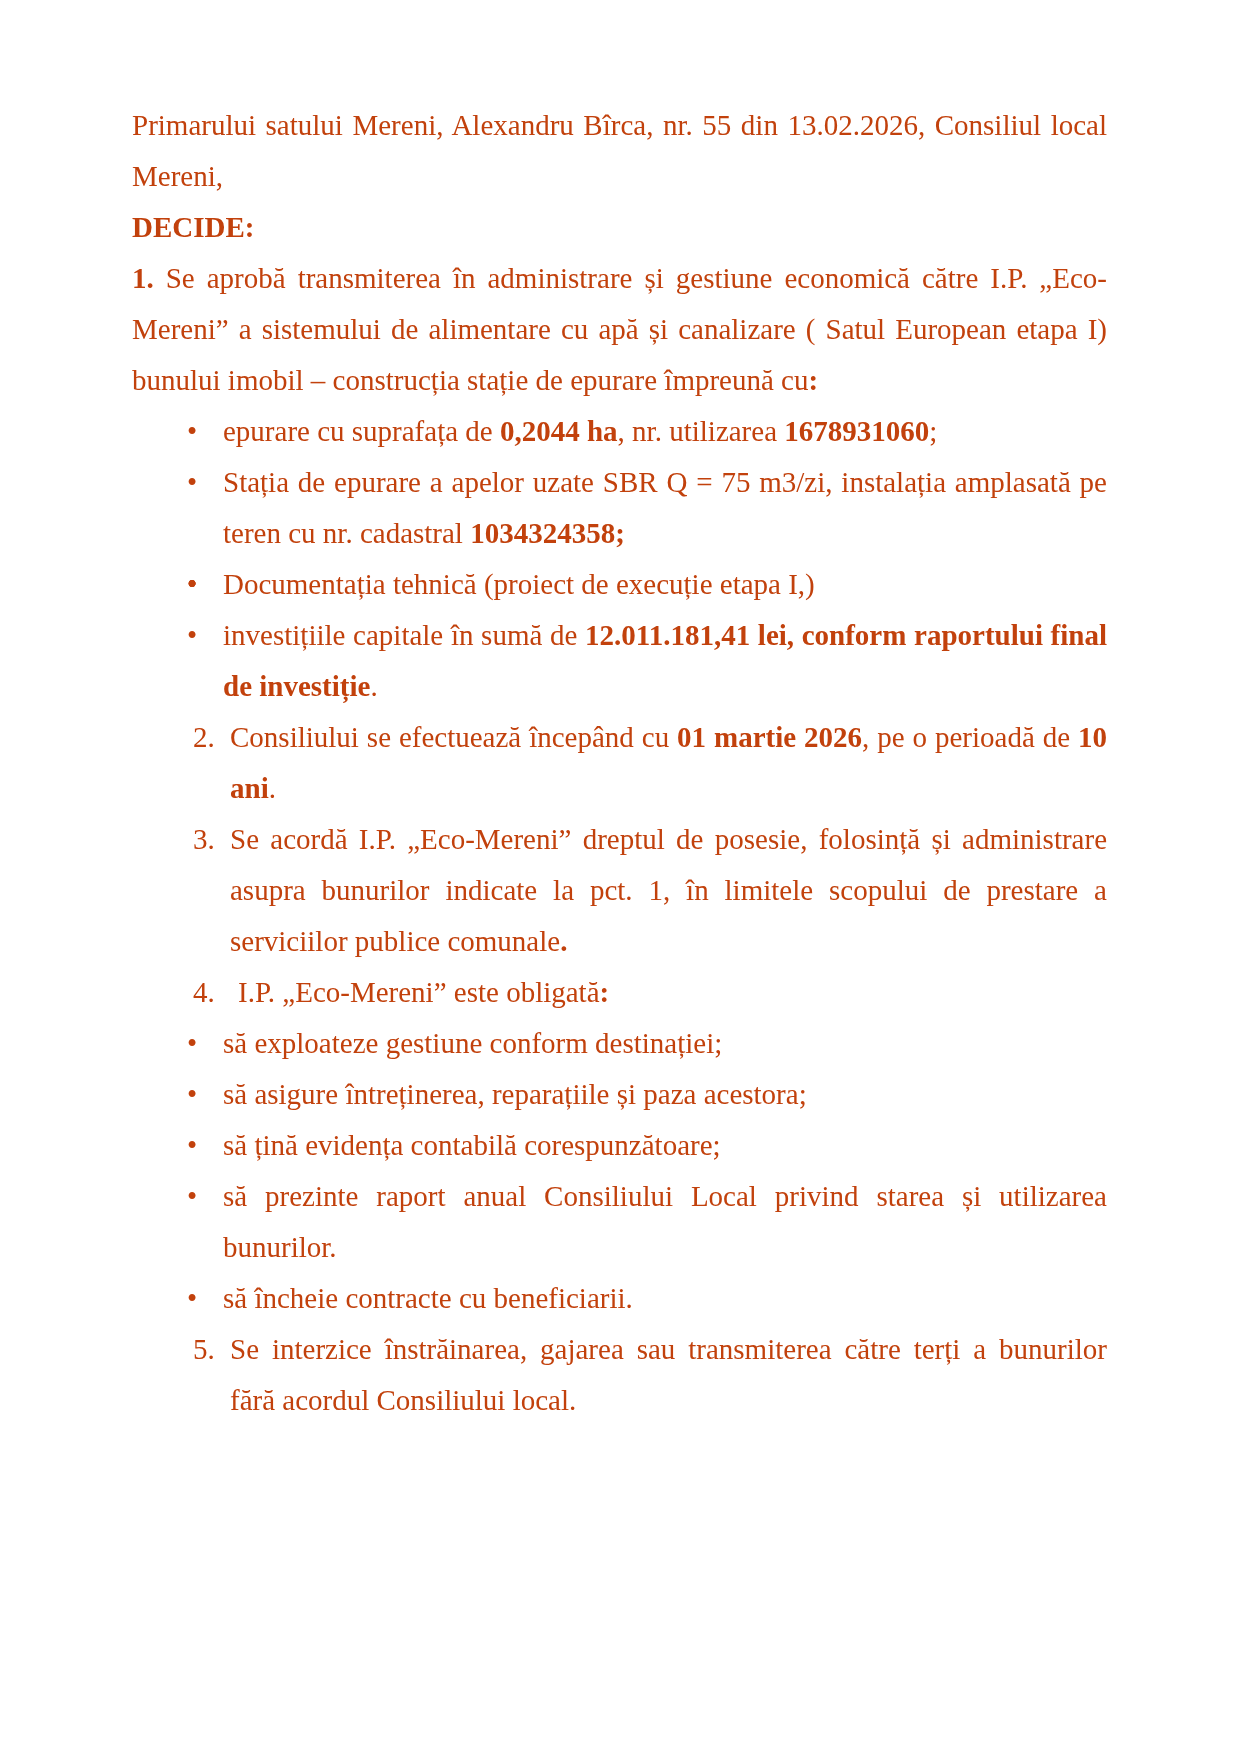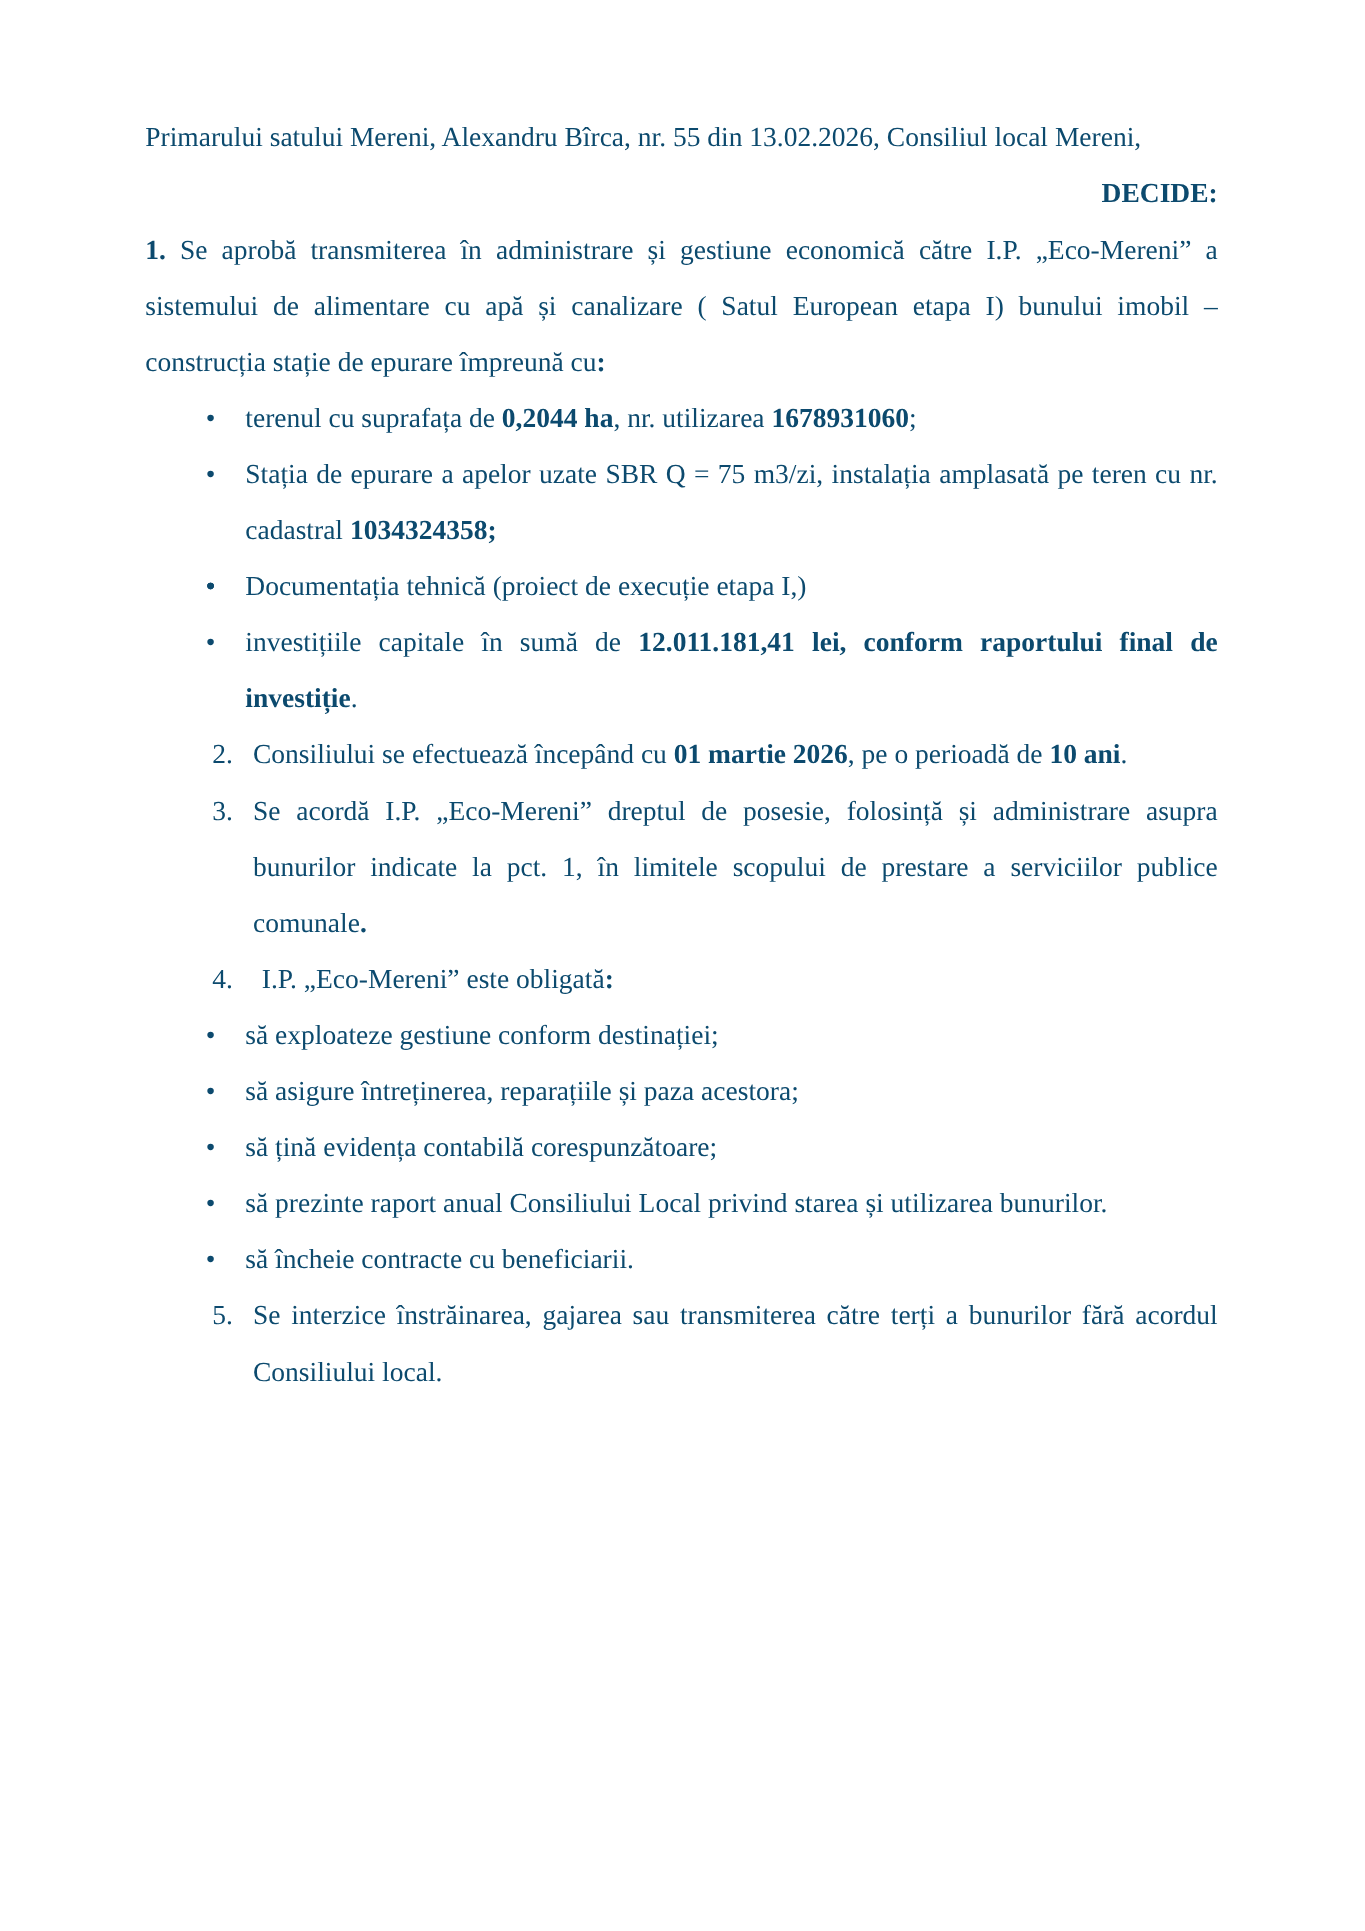--- a/index.html
+++ b/index.html
@@ -4,27 +4,27 @@
 <style>
   html, body { margin: 0; padding: 0; background: #e9e9e9; }
   .page {
     width: 1241px;
     height: 1755px;
     margin: 0 auto;
     background: #ffffff;
     box-sizing: border-box;
     padding: 100px 134px 0 132px;
     font-family: "Liberation Serif", "DejaVu Serif", serif;
-    font-size: 25px;
+    font-size: 29px;
     line-height: 51px;
-    color: #0c4a6e;
+    color: #c2410c;
     overflow: hidden;
   }
   .para { text-align: justify; }
-  .heading { text-align: right; }
+  .heading { text-align: left; }
   .bold { font-weight: bold; }
   .li { position: relative; text-align: justify; }
   .li.bullet { padding-left: 91px; }
   .li.bullet > .marker { position: absolute; left: 55px; top: 0; }
   .li.bullet.x-indent { padding-left: 101px; }
   .li.num { padding-left: 98px; }
   .li.num > .marker { position: absolute; left: 61px; top: 0; }
   .li.num.x-indent { padding-left: 106px; }
   .r { white-space: normal; }
 </style>
@@ -32,21 +32,21 @@
 <body>
 
 <div class="page">
 
   <div class="para"><span class="r">Primarului satului Mereni, Alexandru Bîrca, nr. 55 din 13.02.2026, Consiliul local Mereni,</span></div>
 
   <div class="heading"><span class="r bold">DECIDE:</span></div>
 
   <div class="para"><span class="r bold">1.</span><span class="r"> Se aprobă transmiterea în administrare și gestiune economică către I.P. „Eco-Mereni” a sistemului de alimentare cu apă și canalizare ( Satul European etapa I) bunului imobil – construcția stație de epurare împreună cu</span><span class="r bold">:</span></div>
 
-  <div class="li bullet"><span class="marker">•</span><span class="r">terenul cu suprafața de </span><span class="r bold">0,2044 ha</span><span class="r">, nr. utilizarea </span><span class="r bold">1678931060</span><span class="r">;</span></div>
+  <div class="li bullet"><span class="marker">•</span><span class="r">epurare cu suprafața de </span><span class="r bold">0,2044 ha</span><span class="r">, nr. utilizarea </span><span class="r bold">1678931060</span><span class="r">;</span></div>
 
   <div class="li bullet"><span class="marker">•</span><span class="r">Stația de epurare a apelor uzate SBR Q = 75 m3/zi, instalația amplasată pe teren cu nr. cadastral </span><span class="r bold">1034324358;</span></div>
 
   <div class="li bullet x-indent"><span class="marker">•</span></div>
 
   <div class="li bullet"><span class="marker">•</span></div>
 
   <div class="li bullet"><span class="marker">•</span><span class="r">Documentația tehnică (proiect de execuție etapa I,)</span></div>
 
   <div class="li bullet"><span class="marker">•</span><span class="r">investițiile capitale în sumă de </span><span class="r bold">12.011.181,41 lei, conform raportului final de investiție</span><span class="r">.</span></div>

